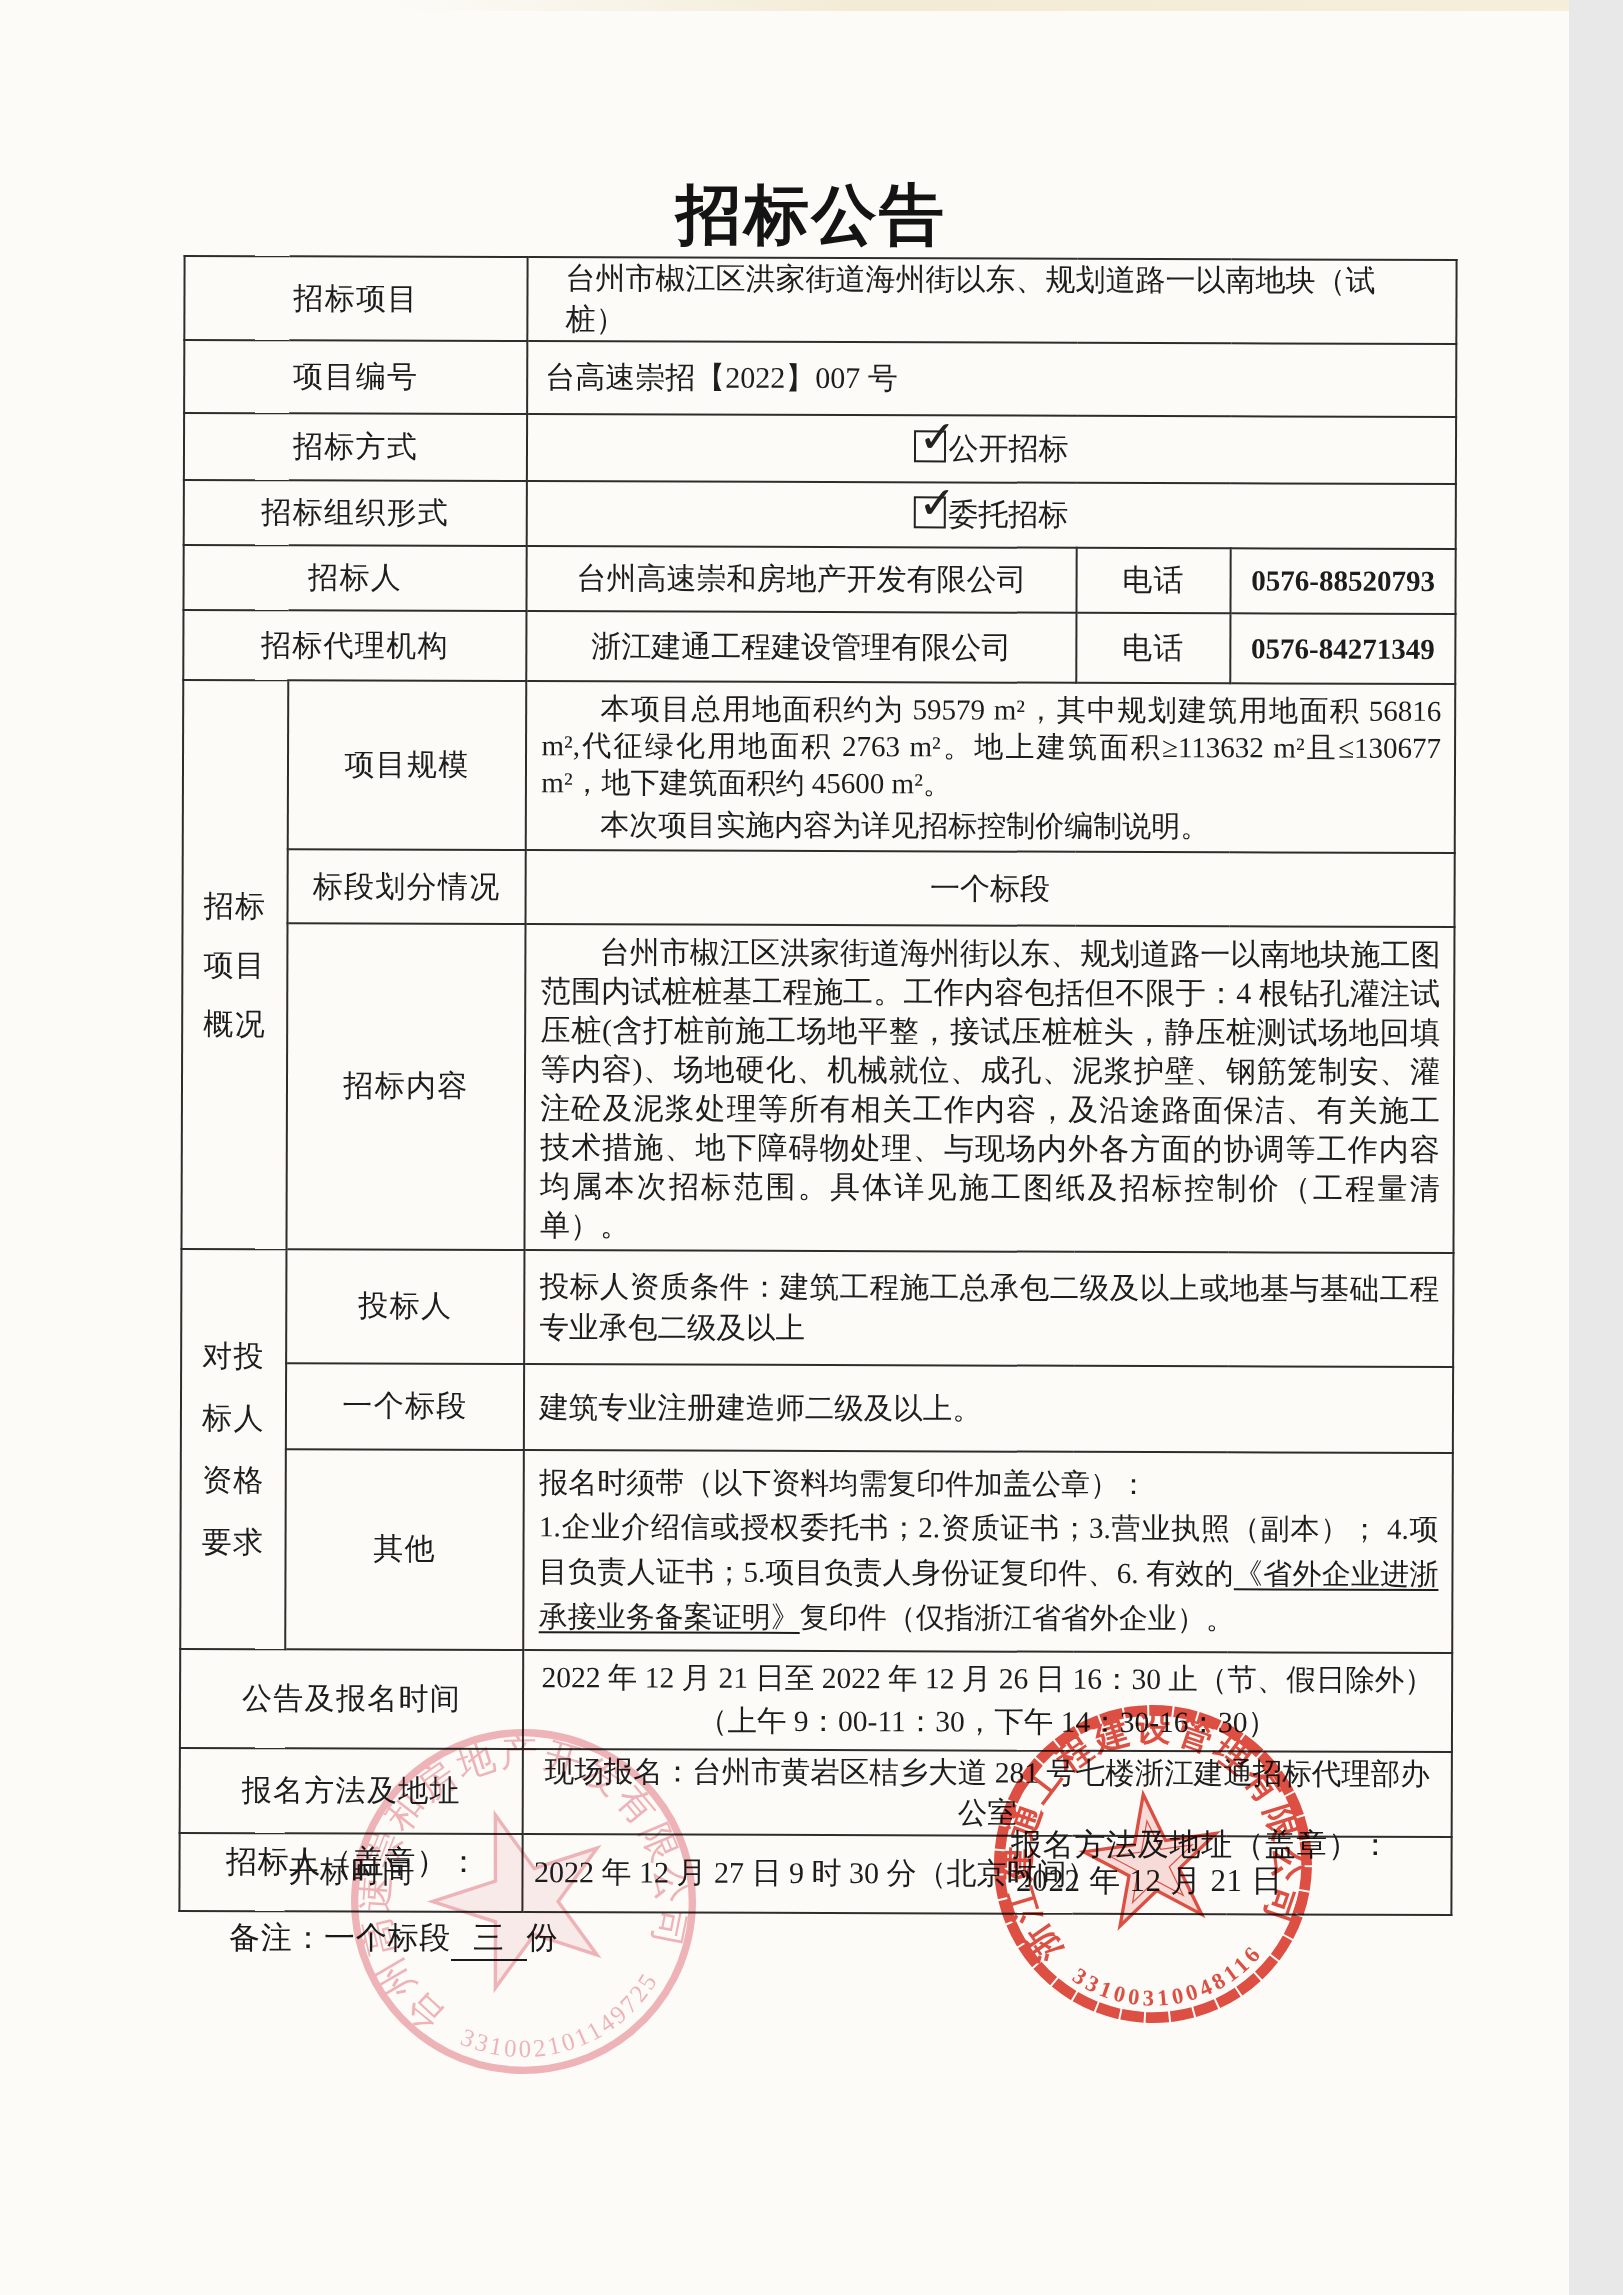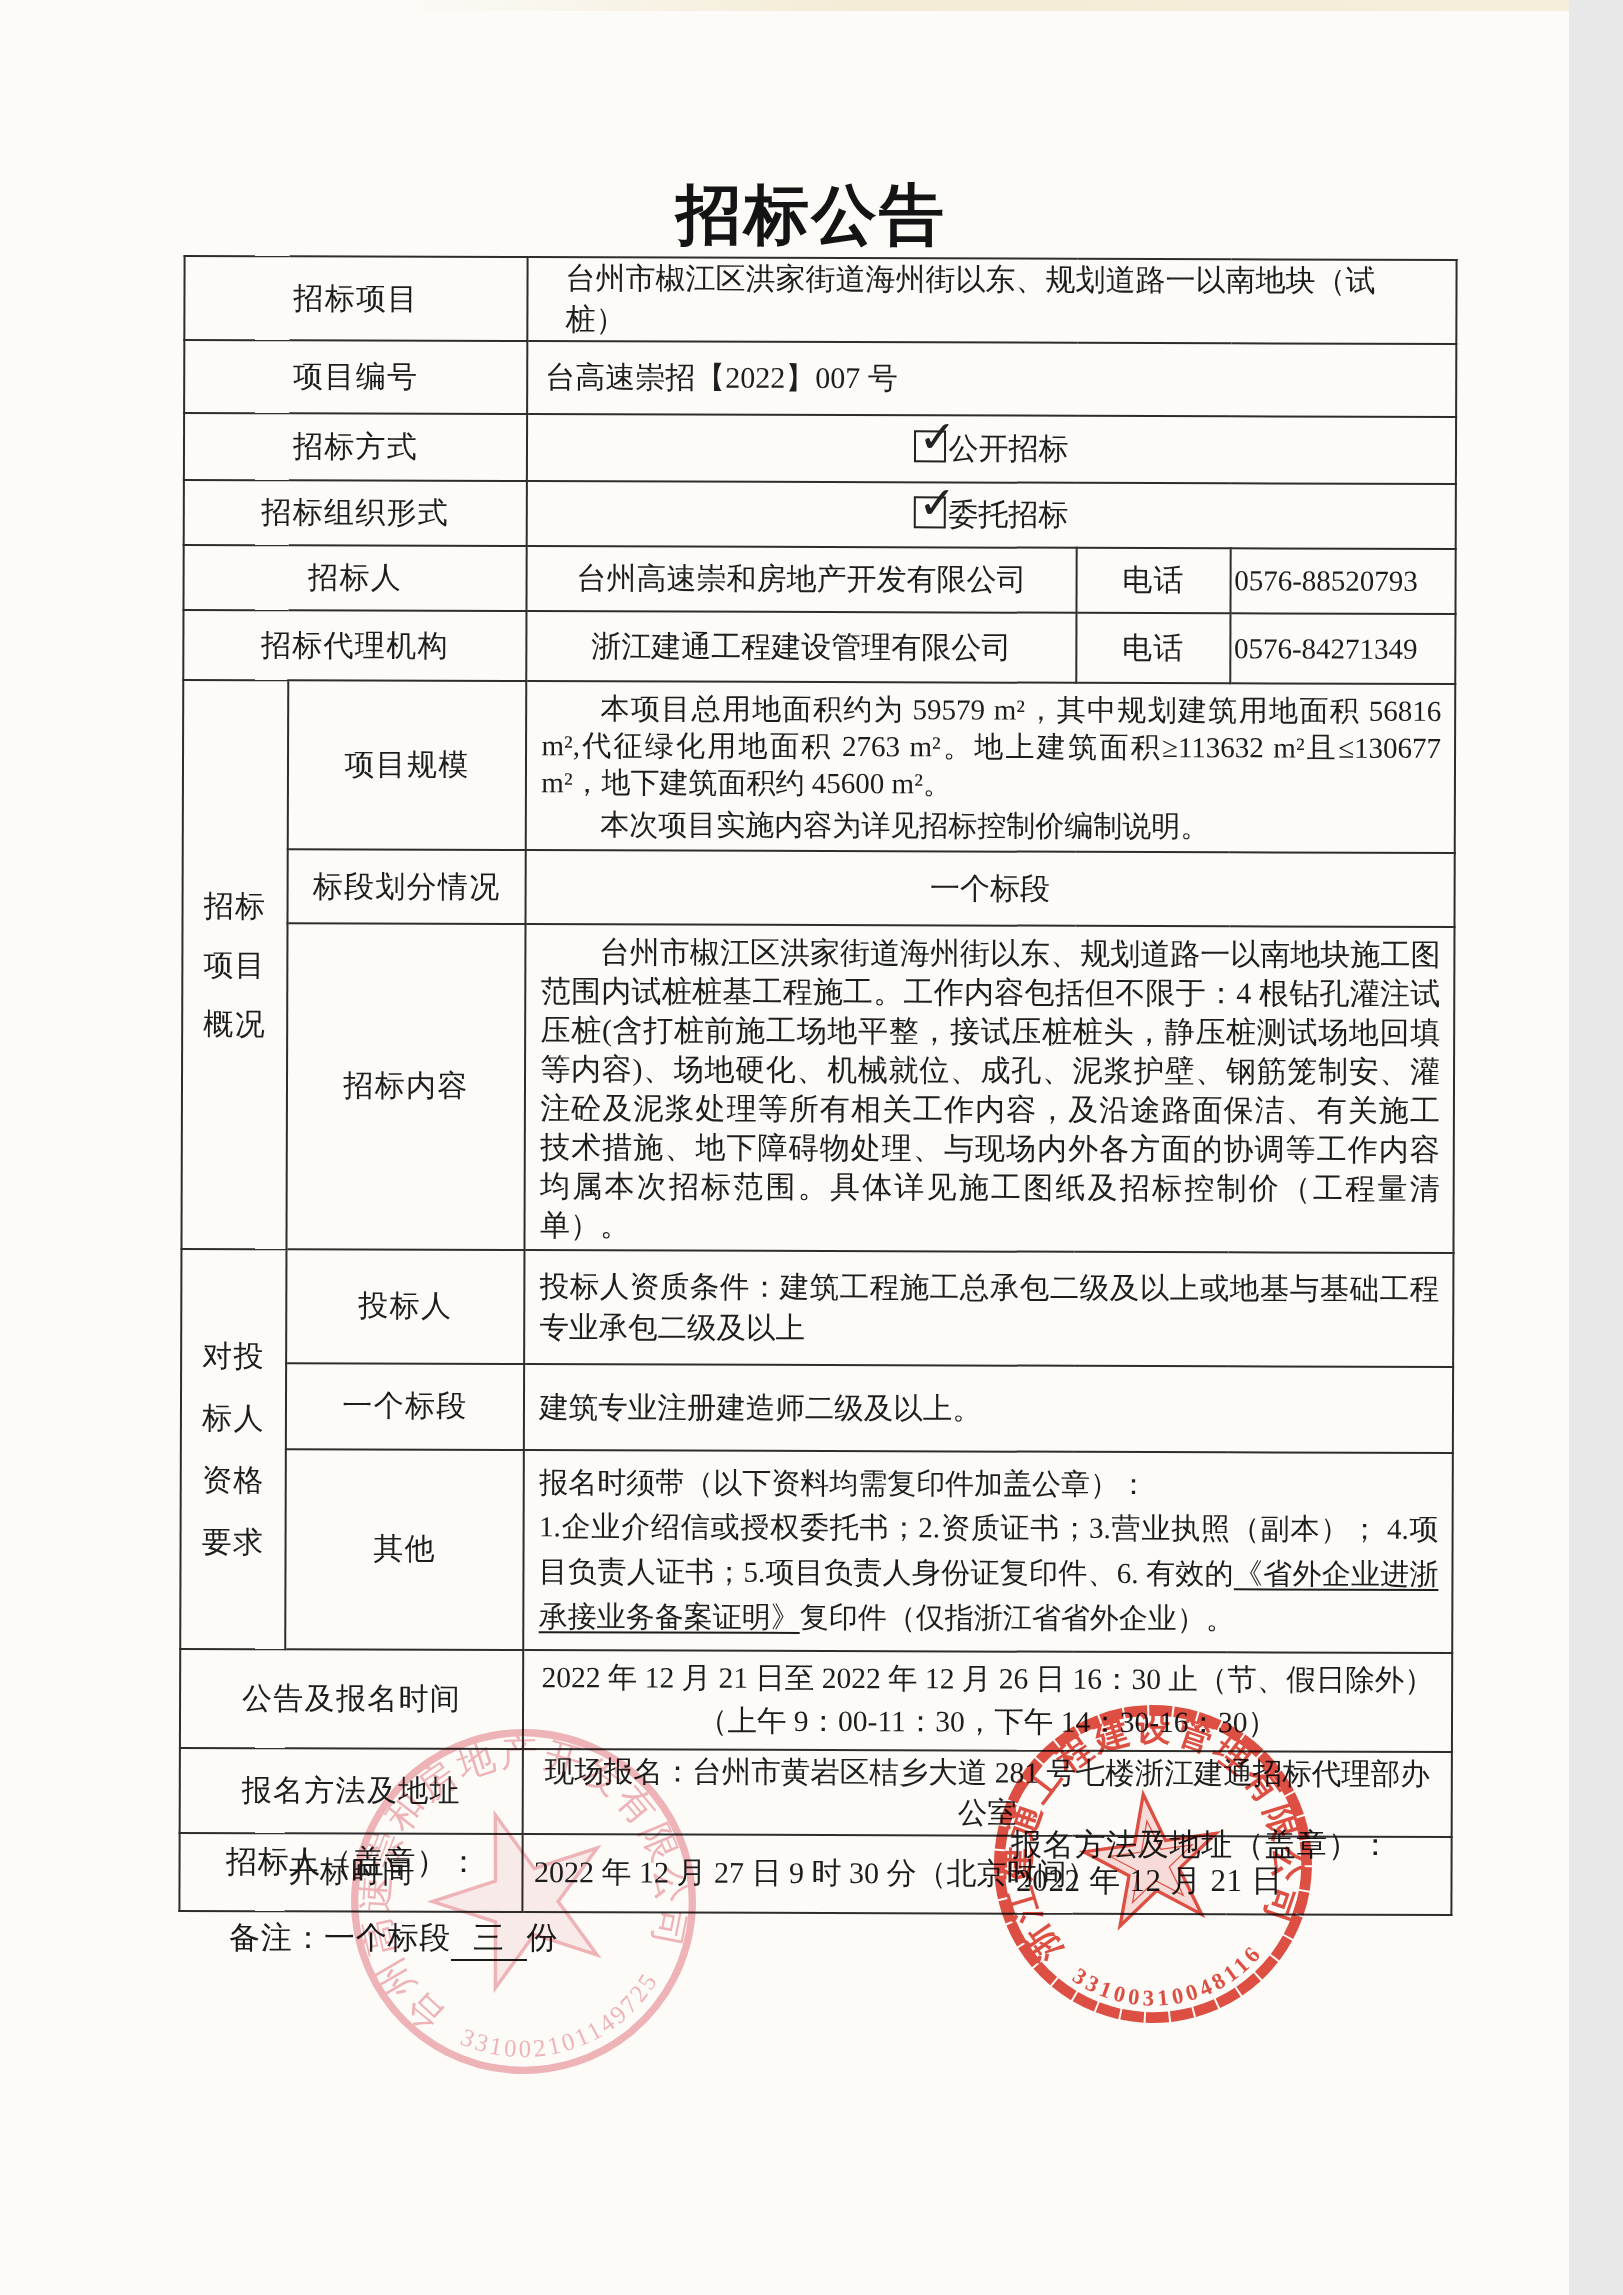--- a/index.html
+++ b/index.html
@@ -13,21 +13,21 @@
   table.sheet{position:absolute;left:181px;top:257px;width:1272px;
         border-collapse:collapse;table-layout:fixed;transform:rotate(0.18deg);}
   table.sheet td{border:2px solid #2f2d2b;vertical-align:middle;overflow:hidden;}
   td.lbl{text-align:center;font-size:30px;letter-spacing:1.3px;padding:0 3.9px;}
   td.vlbl{text-align:center;font-size:30px;letter-spacing:1.3px;}
   .pre{white-space:pre-line;}
   .vhead1{line-height:59px;}
   .vhead2{line-height:62px;}
   td.val{font-size:30px;padding:0 22px;text-align:left;}
   td.val-center{font-size:30px;text-align:center;padding:0 6.5px;}
-  td.phone{font-size:29px;padding:0 2.6px;}
+  td.phone{font-size:29px;text-align:center;padding:0 2.6px;font-weight:bold;}
   .cellpara{padding:6.5px 13px 5.2px 14.4px;}
   .p-indent{font-size:29px;line-height:37px;text-align:justify;text-indent:59px;margin:0;}
   .p-indent + .p-indent{margin-top:5.2px;}
   .p-big{font-size:30px;line-height:39px;}
   .q1{font-size:29.5px;line-height:41px;text-align:justify;margin:0;}
   .other-intro{font-size:29px;line-height:43px;margin:0;}
   .other-items{font-size:29px;line-height:45px;text-align:justify;margin:0;}
   .book{text-decoration:underline;text-underline-offset:4.6px;}
   .two-line{text-align:center;}
   .two-line div{font-size:29.5px;line-height:43px;}

